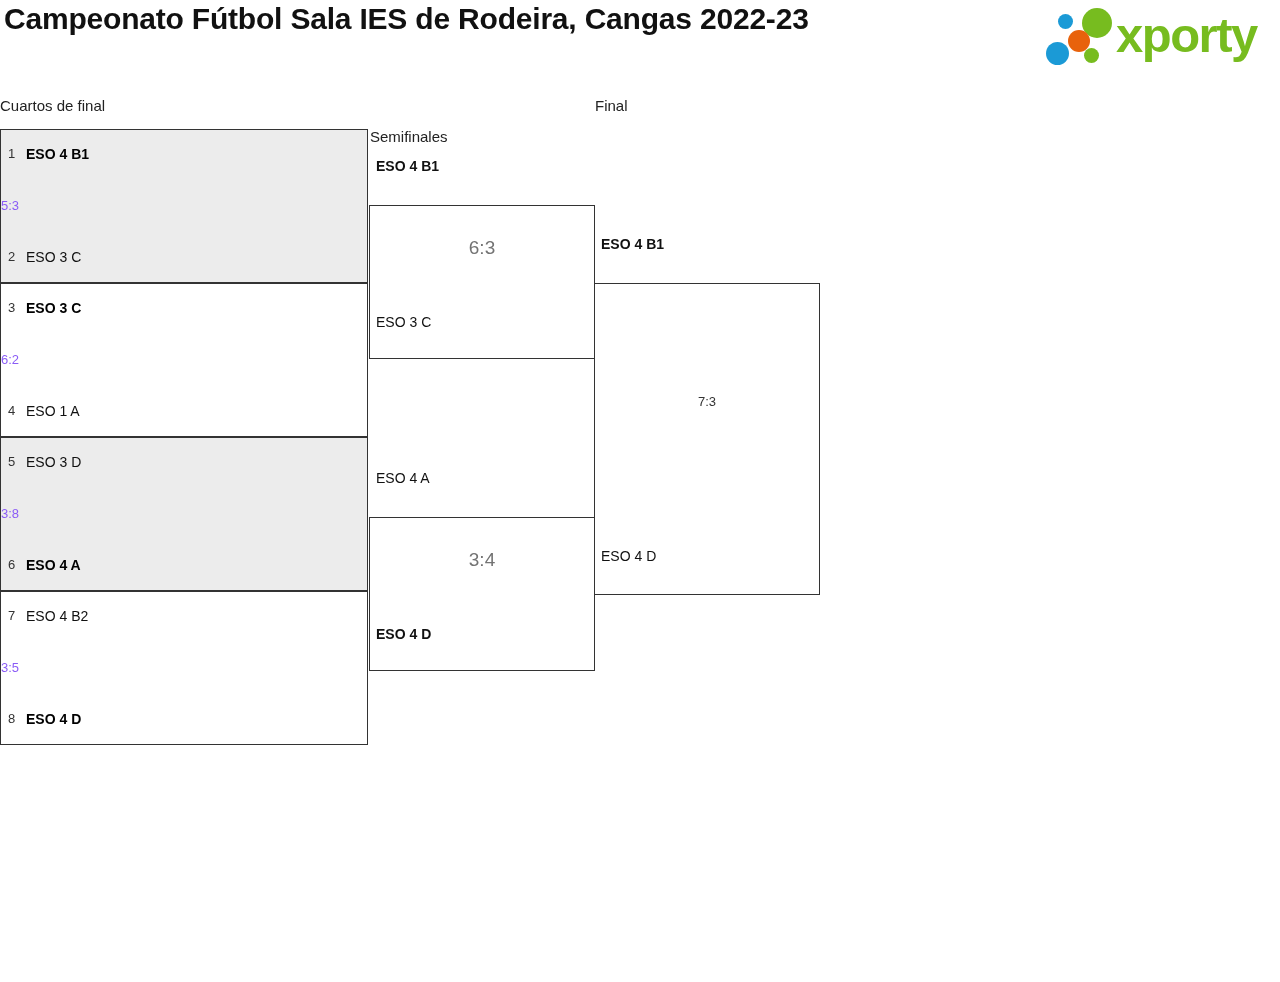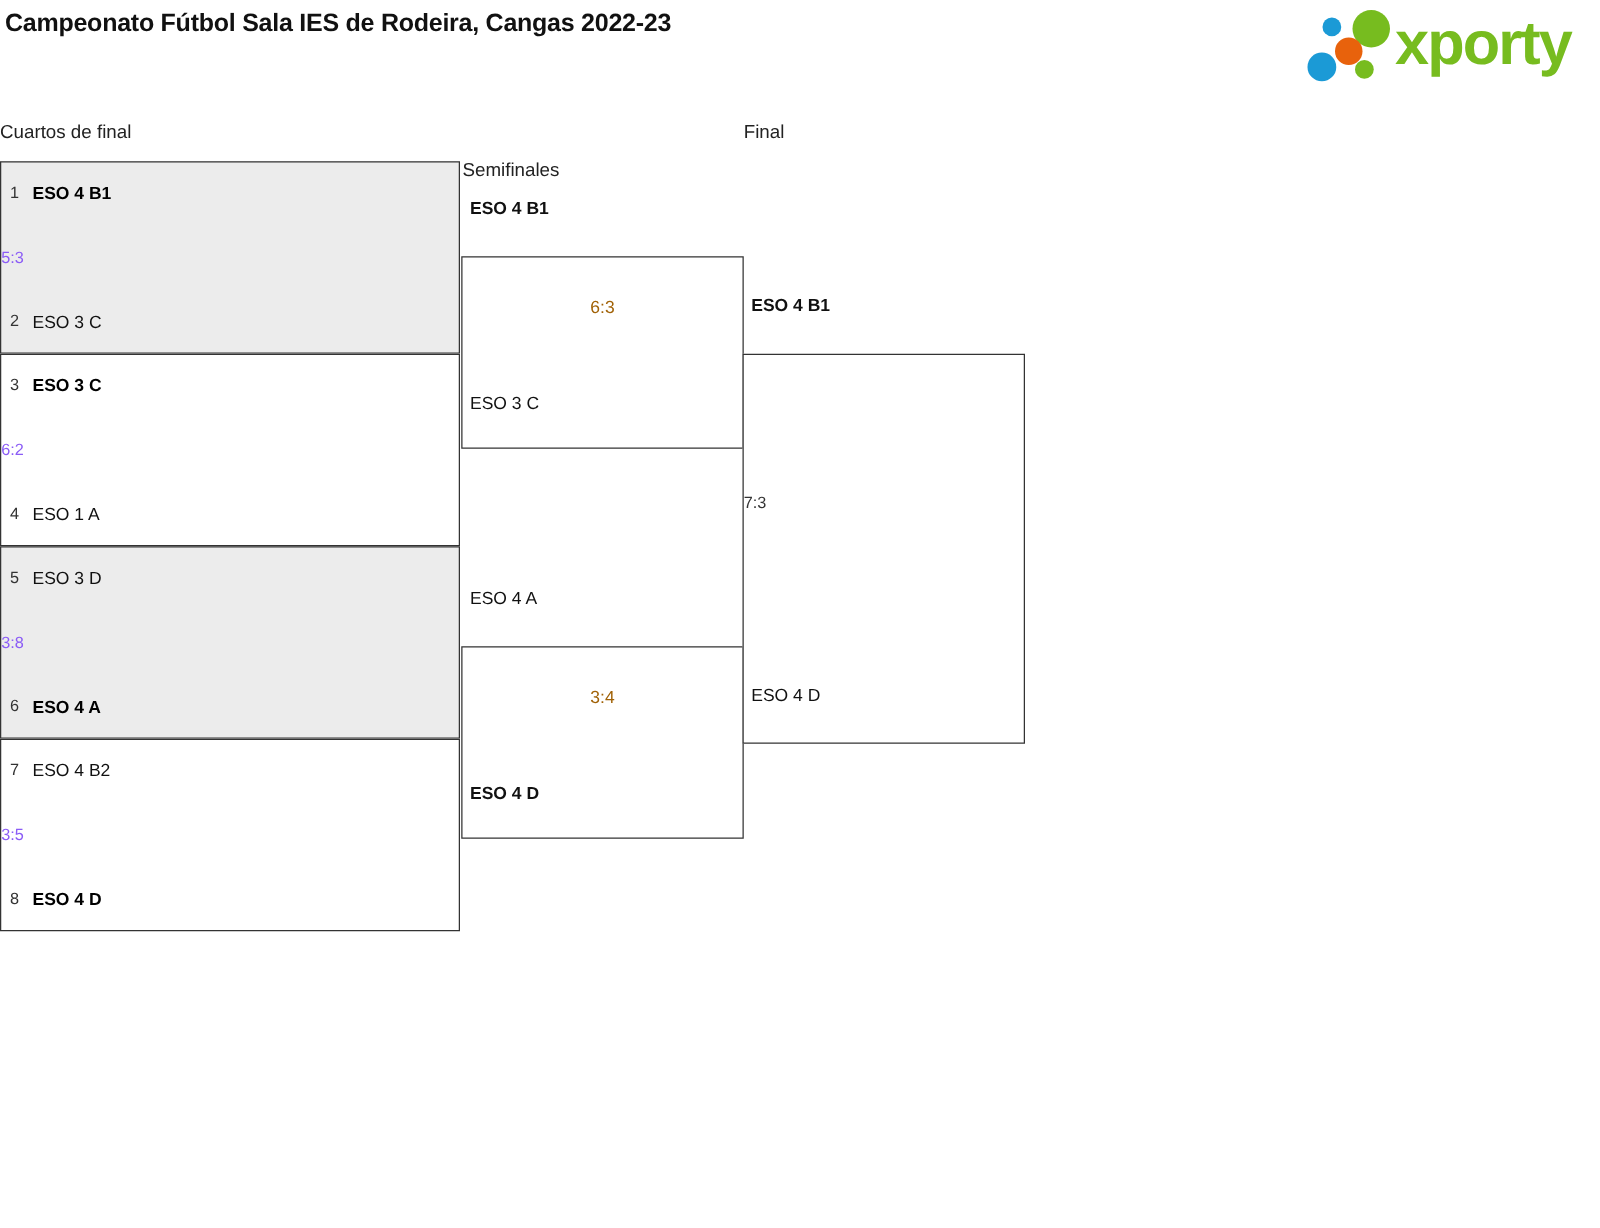--- a/index.html
+++ b/index.html
@@ -21,21 +21,21 @@
     position: absolute;
     left: 0; top: 0;
     width: 1280px; height: 90px;
   }
   #title-block {
     position: absolute;
     left: 4px; top: 2px;
     width: 900px;
   }
   .title-line {
-    font-size: 20px;
+    font-size: 30px;
     font-weight: 700;
     line-height: 34px;
     letter-spacing: -0.2px;
     color: #111111;
     white-space: nowrap;
   }
 
   
   #logo {
     position: absolute;
@@ -134,22 +134,22 @@
     border: 1px solid #333333;
     box-sizing: border-box;
     background: #ffffff;
   }
   #sf-0 { top: 205px; }
   #sf-1 { top: 517px; }
   .sf-score {
     position: absolute;
     left: 0; right: 0;
     top: 31px;
-    font-size: 14px;
-    color: #a16207;
+    font-size: 19px;
+    color: #737373;
     text-align: center;
   }
   .sf-label {
     position: absolute;
     left: 376px;
     font-size: 14px;
     color: #111111;
     white-space: nowrap;
   }
   #sf-0-top    { top: 158px; }
@@ -166,21 +166,21 @@
     border: 1px solid #333333;
     box-sizing: border-box;
     background: #ffffff;
   }
   #final-score {
     position: absolute;
     left: 0; right: 0;
     top: 110px;
     font-size: 13px;
     color: #333333;
-    text-align: left;
+    text-align: center;
   }
   .final-label {
     position: absolute;
     left: 601px;
     font-size: 14px;
     color: #111111;
     white-space: nowrap;
   }
   #final-top    { top: 236px; }
   #final-bottom { top: 548px; }

